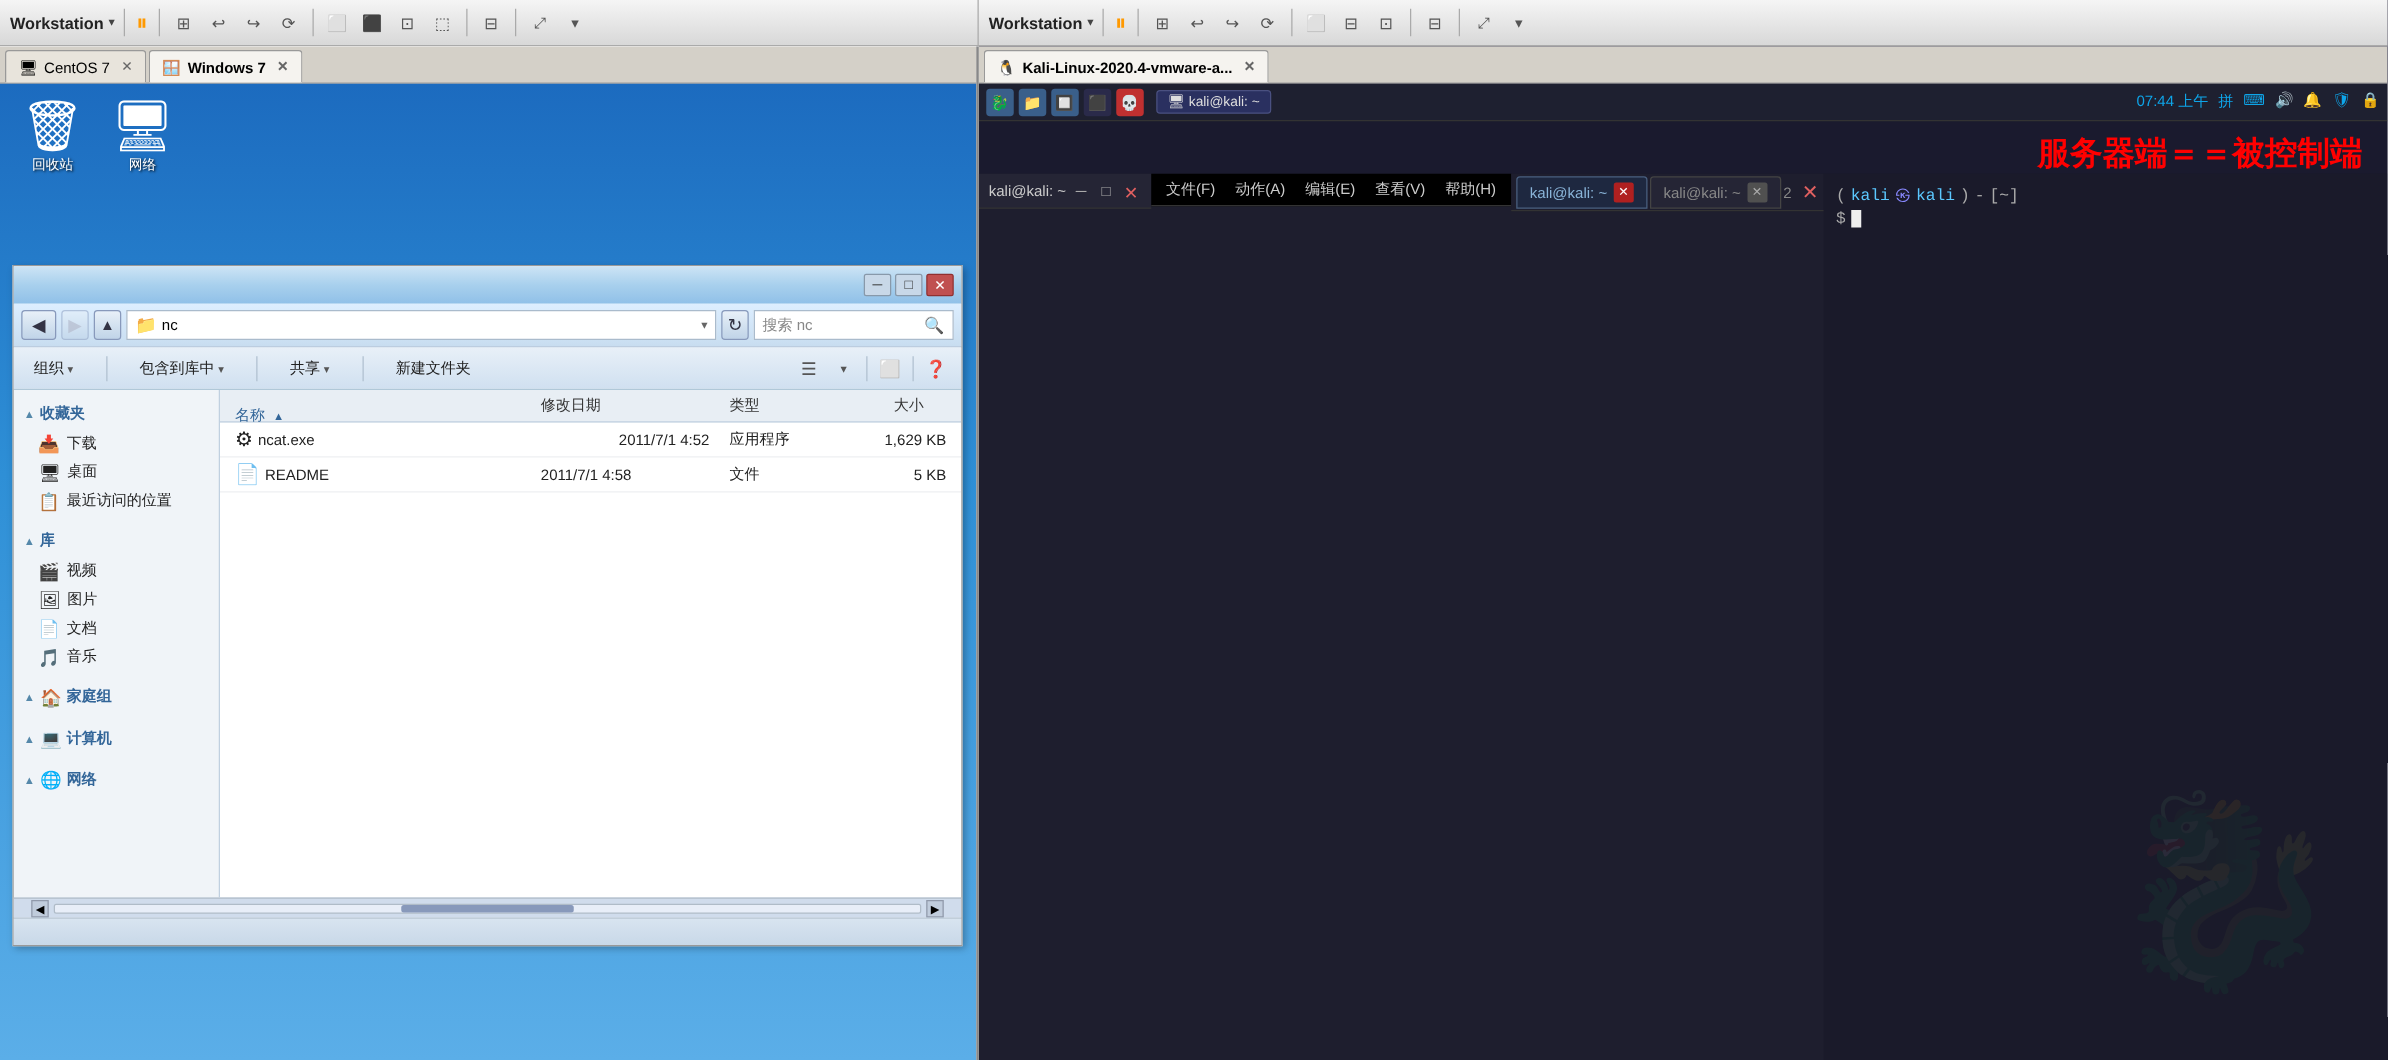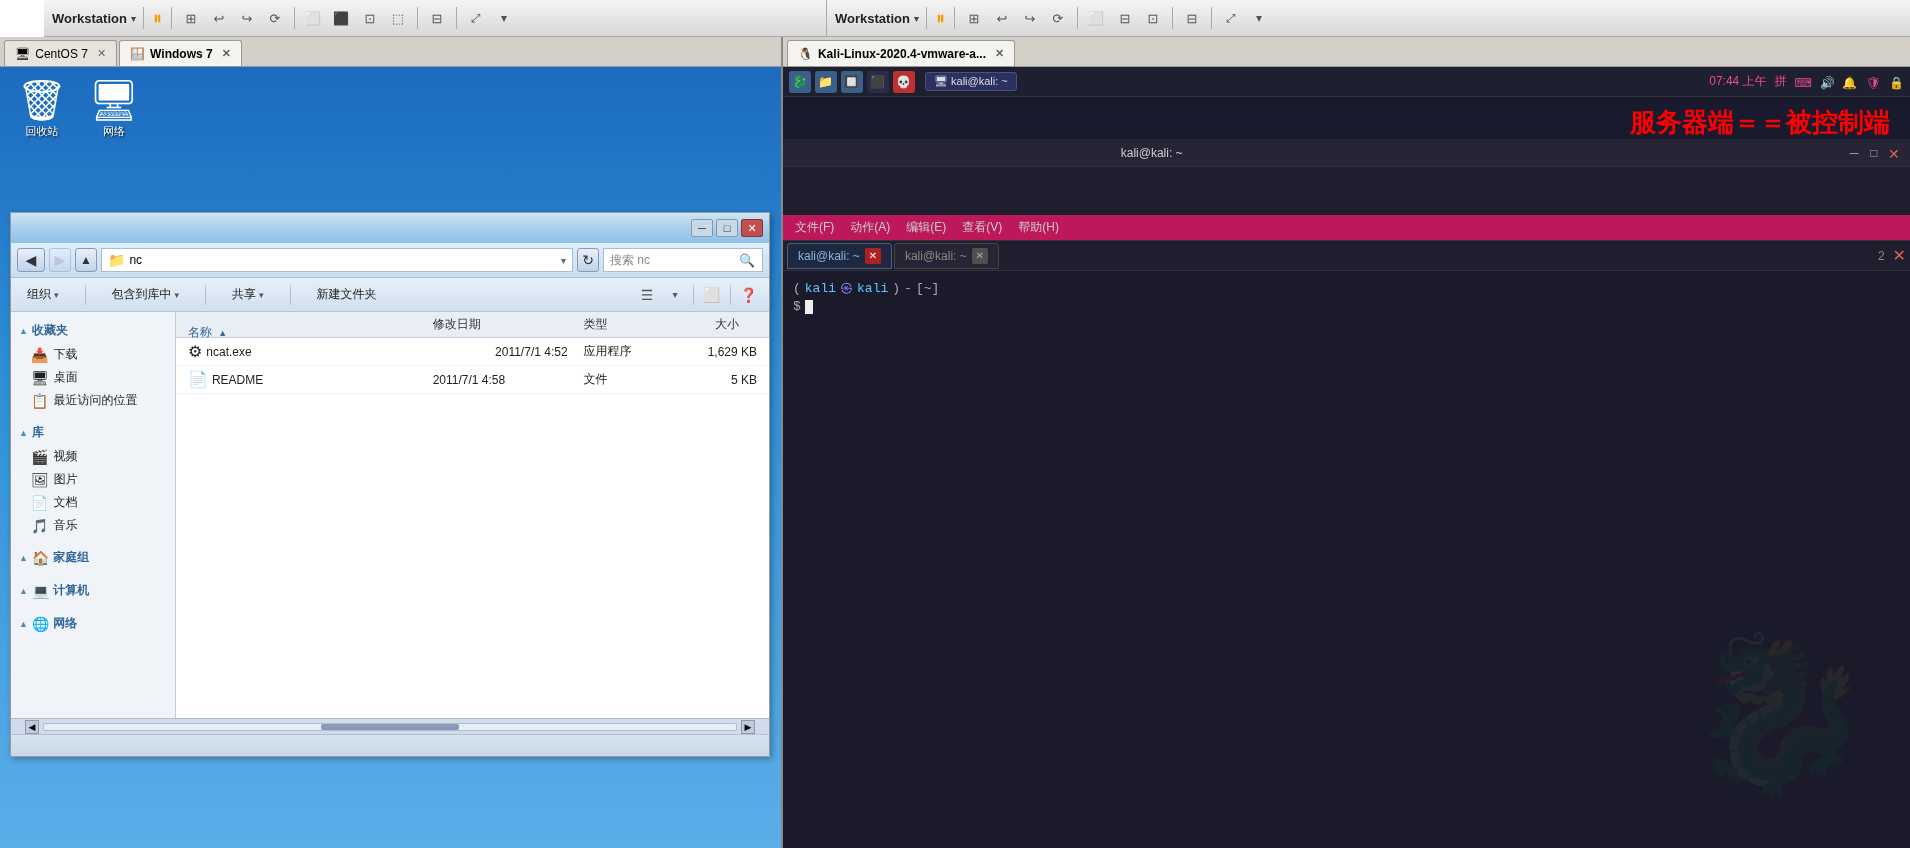--- a/index.html
+++ b/index.html
@@ -12,21 +12,21 @@
       display: flex;
       flex-direction: column;
     }
     @keyframes blink {
       50% { opacity: 0; }
     }
   </style>
 </head>
 <body>
 
-<div style="display:flex; height:37px; background: linear-gradient(to bottom, #f5f5f5, #d8d8d8); border-bottom:1px solid #aaa;margin-left:44px;">
+<div style="display:flex; height:37px; background: linear-gradient(to bottom, #f5f5f5, #d8d8d8); border-bottom:1px solid #aaa;">
 
   <div style="display:flex; align-items:center; width:783px; padding:0 8px; gap:4px; border-right:1px solid #aaa;">
     <span style="font-size:13px; font-weight:bold; color:#222;">Workstation</span>
     <span style="font-size:10px; color:#444; cursor:pointer;">▾</span>
     <div style="width:1px;height:22px;background:#aaa;margin:0 3px;"></div>
     <button style="background:transparent;border:none;cursor:pointer;font-size:18px;color:#f90;padding:0 2px;">⏸</button>
     <div style="width:1px;height:22px;background:#aaa;margin:0 3px;"></div>
     <button style="background:transparent;border:1px solid transparent;cursor:pointer;width:24px;height:22px;font-size:13px;color:#555;border-radius:2px;">⊞</button>
     <button style="background:transparent;border:1px solid transparent;cursor:pointer;width:24px;height:22px;font-size:13px;color:#555;border-radius:2px;">↩</button>
     <button style="background:transparent;border:1px solid transparent;cursor:pointer;width:24px;height:22px;font-size:13px;color:#555;border-radius:2px;">↪</button>
@@ -299,45 +299,45 @@
         <div style="width:22px;height:22px;background:#3a5f8a;border-radius:3px;display:flex;align-items:center;justify-content:center;font-size:12px;color:white;cursor:pointer;">🐉</div>
         <div style="width:22px;height:22px;background:#3a5f8a;border-radius:3px;display:flex;align-items:center;justify-content:center;font-size:12px;color:white;cursor:pointer;">📁</div>
         <div style="width:22px;height:22px;background:#3a5f8a;border-radius:3px;display:flex;align-items:center;justify-content:center;font-size:12px;color:white;cursor:pointer;">🔲</div>
         <div style="width:22px;height:22px;background:#2a2a4a;border-radius:3px;display:flex;align-items:center;justify-content:center;font-size:12px;color:white;cursor:pointer;">⬛</div>
         <div style="width:22px;height:22px;background:#c03030;border-radius:3px;display:flex;align-items:center;justify-content:center;font-size:12px;color:white;cursor:pointer;">💀</div>
 
         <div style="background:#2a3060;border:1px solid #4a5080;border-radius:3px;padding:2px 8px;font-size:11px;color:#ddd;cursor:pointer;margin-left:6px;">
           <span>🖥 kali@kali: ~</span>
         </div>
 
-        <div style="margin-left:auto;display:flex;align-items:flex-end;gap:8px;color:#ec4899;font-size:12px;">
+        <div style="margin-left:auto;display:flex;align-items:flex-start;gap:8px;color:#0ea5e9;font-size:12px;">
           <span>07:44 上午</span>
           <span>拼</span>
           <span>⌨</span>
           <span>🔊</span>
           <span>🔔</span>
           <span>🛡</span>
           <span>🔒</span>
         </div>
       </div>
 
       <div style="position:absolute;top:38px;right:20px;font-size:26px;font-weight:bold;color:red;font-family:'Microsoft YaHei',sans-serif;z-index:10;">服务器端＝＝被控制端</div>
 
-      <div style="position:absolute;top:72px;left:0;right:0;bottom:0;background:#1e1e2e;display:flex;flex-direction:column;">
+      <div style="position:absolute;top:72px;left:0;right:0;bottom:0;background:#1e1e2e;display:flex;">
 
         <div style="height:28px;background:#252535;display:flex;align-items:center;padding:0 8px;gap:4px;border-bottom:1px solid #333;">
           <span style="color:#ccc;font-size:12px;margin:0 auto;">kali@kali: ~</span>
           <div style="margin-left:auto;display:flex;gap:4px;">
             <button style="width:16px;height:14px;background:transparent;border:none;cursor:pointer;color:#aaa;font-size:12px;">─</button>
             <button style="width:16px;height:14px;background:transparent;border:none;cursor:pointer;color:#aaa;font-size:12px;">□</button>
             <button style="width:16px;height:14px;background:transparent;border:none;cursor:pointer;color:#e06060;font-size:14px;">✕</button>
           </div>
         </div>
 
-        <div style="height:26px;background:#be185d;display:flex;align-items:center;padding:0 8px;gap:8px;border-bottom:1px solid #333;color:#ccc;font-size:12px;margin-top:48px;">
+        <div style="height:26px;background:#000000;display:flex;align-items:center;padding:0 8px;gap:8px;border-bottom:1px solid #333;color:#ccc;font-size:12px;">
           <span style="cursor:pointer;padding:2px 4px;">文件(F)</span>
           <span style="cursor:pointer;padding:2px 4px;">动作(A)</span>
           <span style="cursor:pointer;padding:2px 4px;">编辑(E)</span>
           <span style="cursor:pointer;padding:2px 4px;">查看(V)</span>
           <span style="cursor:pointer;padding:2px 4px;">帮助(H)</span>
         </div>
 
         <div style="height:30px;background:#1e1e2e;display:flex;align-items:center;padding:0 4px;border-bottom:1px solid #333;gap:2px;">
           <div style="display:flex;align-items:center;padding:0 10px;height:26px;background:#1e2840;border:1px solid #4a6080;font-size:12px;color:#8ab4d8;cursor:pointer;gap:5px;border-radius:3px 3px 0 0;">
             <span>kali@kali: ~</span>

